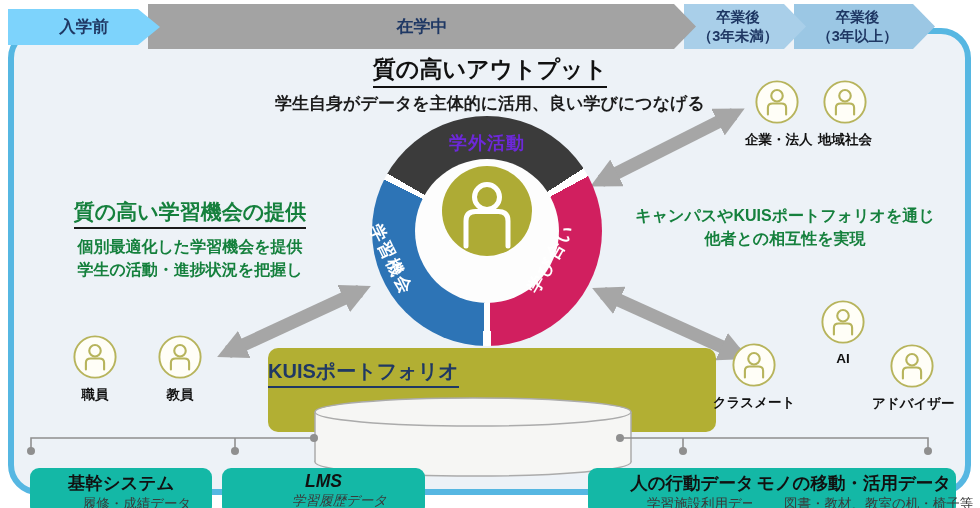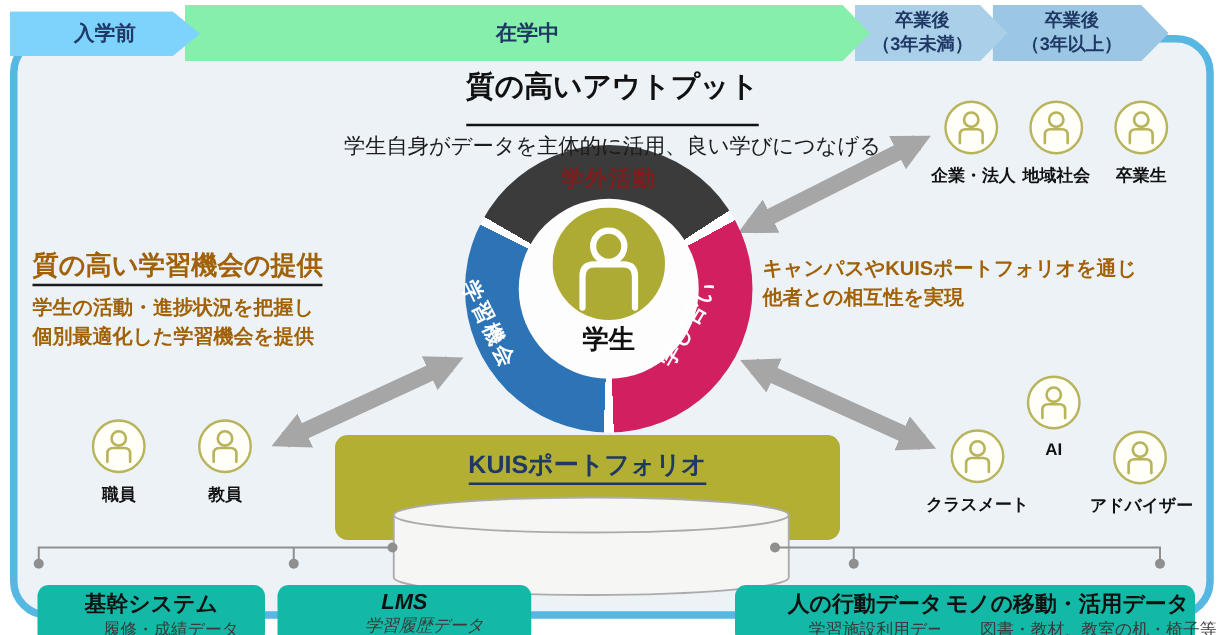--- a/index.html
+++ b/index.html
@@ -8,61 +8,61 @@
 
   
   .frame{position:absolute;left:8px;top:28px;width:963px;height:467px;box-sizing:border-box;
          border:6px solid #56b7e2;border-radius:30px;background:#edf2f7;z-index:0;}
 
   
   .phase{position:absolute;display:flex;align-items:center;justify-content:center;
          color:#1f3864;font-weight:bold;text-align:center;
          clip-path:polygon(0 0, calc(100% - 22px) 0, 100% 50%, calc(100% - 22px) 100%, 0 100%);}
   .p1{left:8px;top:9px;width:152px;height:36px;background:#7dd3fc;font-size:16.5px;z-index:24;}
-  .p2{left:148px;top:4px;width:548px;height:45px;background:#86efac;font-size:17px;z-index:23;}
+  .p2{left:148px;top:4px;width:548px;height:45px;background:#a3a3a3;font-size:17px;z-index:23;}
   .p3{left:684px;top:4px;width:122px;height:45px;background:#a9cfe9;font-size:14.5px;z-index:22;line-height:1.3;}
   .p4{left:794px;top:4px;width:141px;height:45px;background:#9bc7e4;font-size:14.5px;z-index:21;line-height:1.3;}
   .phase .two{padding-right:14px;}
 
   
   .hdr{position:absolute;left:0;top:54px;width:980px;text-align:center;z-index:6;}
   .hdr .t{display:inline-block;font-size:23px;font-weight:bold;color:#111;
-          border-bottom:2.5px solid #111;padding-bottom:14px;}
-  .hdr .s{margin-top:4px;font-size:17px;font-weight:normal;color:#1c1c1c;}
+          border-bottom:2.5px solid #111;padding-bottom:1px;}
+  .hdr .s{margin-top:4px;font-size:17px;font-weight:bold;color:#1c1c1c;}
 
   
   .donut{position:absolute;left:372px;top:116px;width:230px;height:230px;border-radius:50%;z-index:3;
          background:conic-gradient(from -60deg,#3b3b3b 0 117deg,#ffffff 117deg 121.5deg,#d11f5f 121.5deg 238deg,
                     #ffffff 238deg 242deg,#2d74b6 242deg 356.5deg,#ffffff 356.5deg 360deg);}
   .donut-hole{position:absolute;inset:43px;border-radius:50%;background:#fdfdfd;}
-  .seg-top{position:absolute;left:372px;top:131px;width:230px;text-align:center;color:#7f1d1d;
+  .seg-top{position:absolute;left:372px;top:131px;width:230px;text-align:center;color:#6d28d9;
            font-weight:bold;font-size:18px;letter-spacing:1px;z-index:4;}
   .seg-rot{position:absolute;width:76px;text-align:center;color:#fff;font-weight:bold;
            font-size:17px;letter-spacing:2px;z-index:4;white-space:nowrap;}
   .seg-left{left:353px;top:248px;transform:rotate(64deg);}
   .seg-right{left:513px;top:247px;transform:rotate(-60deg);}
   .center-icon{position:absolute;left:442px;top:166px;z-index:4;}
   .center-label{position:absolute;left:415px;top:257px;width:144px;text-align:center;
                 font-size:21px;font-weight:bold;color:#111;z-index:4;}
 
   
-  .panel{position:absolute;text-align:left;z-index:5;color:#a16207;}
+  .panel{position:absolute;text-align:center;z-index:5;color:#15803d;}
   .panel .pt{display:inline-block;font-size:21px;font-weight:bold;border-bottom:2.5px solid #1a1a1a;
              padding-bottom:1px;white-space:nowrap;}
   .panel .pb{margin-top:6px;font-size:16px;font-weight:bold;line-height:1.45;white-space:nowrap;}
   .panel-left{left:26px;top:198px;width:328px;}
   .panel-right{left:610px;top:198px;width:350px;}
 
   
   .person{width:64px;position:absolute;text-align:center;z-index:5;}
   .person .lbl{margin-top:2px;font-size:13.5px;font-weight:bold;color:#111;white-space:nowrap;}
 
   
-  .olive{position:absolute;left:268px;top:348px;width:404px;height:84px;border-radius:10px;
-         background:#b2af33;z-index:3;text-align:center;}
+  .olive{position:absolute;left:268px;top:348px;width:448px;height:84px;border-radius:10px;
+         background:#b2af33;z-index:3;}
   .olive .ot{display:inline-block;margin-top:10px;font-size:20px;font-weight:bold;color:#1f3864;
              border-bottom:2px solid #1f3864;padding-bottom:1px;}
   .cyl{position:absolute;left:312px;top:396px;z-index:4;}
   .cyl-label{position:absolute;left:312px;top:416px;width:322px;text-align:center;z-index:5;}
   .cyl-label span{display:inline-block;font-size:19px;font-weight:bold;color:#111;
                   border-bottom:2px solid #111;padding-bottom:1px;}
 
   
   .dsbox{position:absolute;top:468px;height:47px;border-radius:9px;background:#14b8a6;z-index:6;
          text-align:center;box-sizing:border-box;padding-top:3px;}
@@ -133,27 +133,26 @@
 
   <div class="donut">
     <div class="donut-hole"></div>
   </div>
   <div class="seg-top">学外活動</div>
   <div class="seg-rot seg-left">学習機会</div>
   <div class="seg-rot seg-right">学び合い</div>
   <svg class="center-icon" width="90" height="90" viewBox="0 0 90 90">
     <use href="#person-center-sym"></use>
   </svg>
-  <div class="center-label">学生</div>
 
   <div class="panel panel-left">
     <span class="pt">質の高い学習機会の提供</span>
     <div class="pb">
+      <div>個別最適化した学習機会を提供</div>
       <div>学生の活動・進捗状況を把握し</div>
-      <div>個別最適化した学習機会を提供</div>
     </div>
   </div>
 
   <div class="panel panel-right">
     <div class="pb">
       <div>キャンパスやKUISポートフォリオを通じ</div>
       <div>他者との相互性を実現</div>
     </div>
   </div>
 
@@ -162,41 +161,35 @@
         <use href="#person-sym"></use>
       </svg>
     <div class="lbl">企業・法人</div>
   </div>
   <div class="person" style="left:813px;top:79px;">
     <svg width="46" height="46" viewBox="0 0 48 48">
         <use href="#person-sym"></use>
       </svg>
     <div class="lbl">地域社会</div>
   </div>
-  <div class="person" style="left:881px;top:79px;">
-    <svg width="46" height="46" viewBox="0 0 48 48">
-        <use href="#person-sym"></use>
-      </svg>
-    <div class="lbl">卒業生</div>
-  </div>
 
   <div class="person" style="left:63px;top:334px;">
     <svg width="46" height="46" viewBox="0 0 48 48">
         <use href="#person-sym"></use>
       </svg>
     <div class="lbl">職員</div>
   </div>
   <div class="person" style="left:148px;top:334px;">
     <svg width="46" height="46" viewBox="0 0 48 48">
         <use href="#person-sym"></use>
       </svg>
     <div class="lbl">教員</div>
   </div>
 
-  <div class="person" style="left:740px;top:342px;width:84px;">
+  <div class="person" style="left:712px;top:342px;width:84px;">
     <svg width="46" height="46" viewBox="0 0 48 48">
         <use href="#person-sym"></use>
       </svg>
     <div class="lbl">クラスメート</div>
   </div>
   <div class="person" style="left:811px;top:299px;">
     <svg width="46" height="46" viewBox="0 0 48 48">
         <use href="#person-sym"></use>
       </svg>
     <div class="lbl">AI</div>

